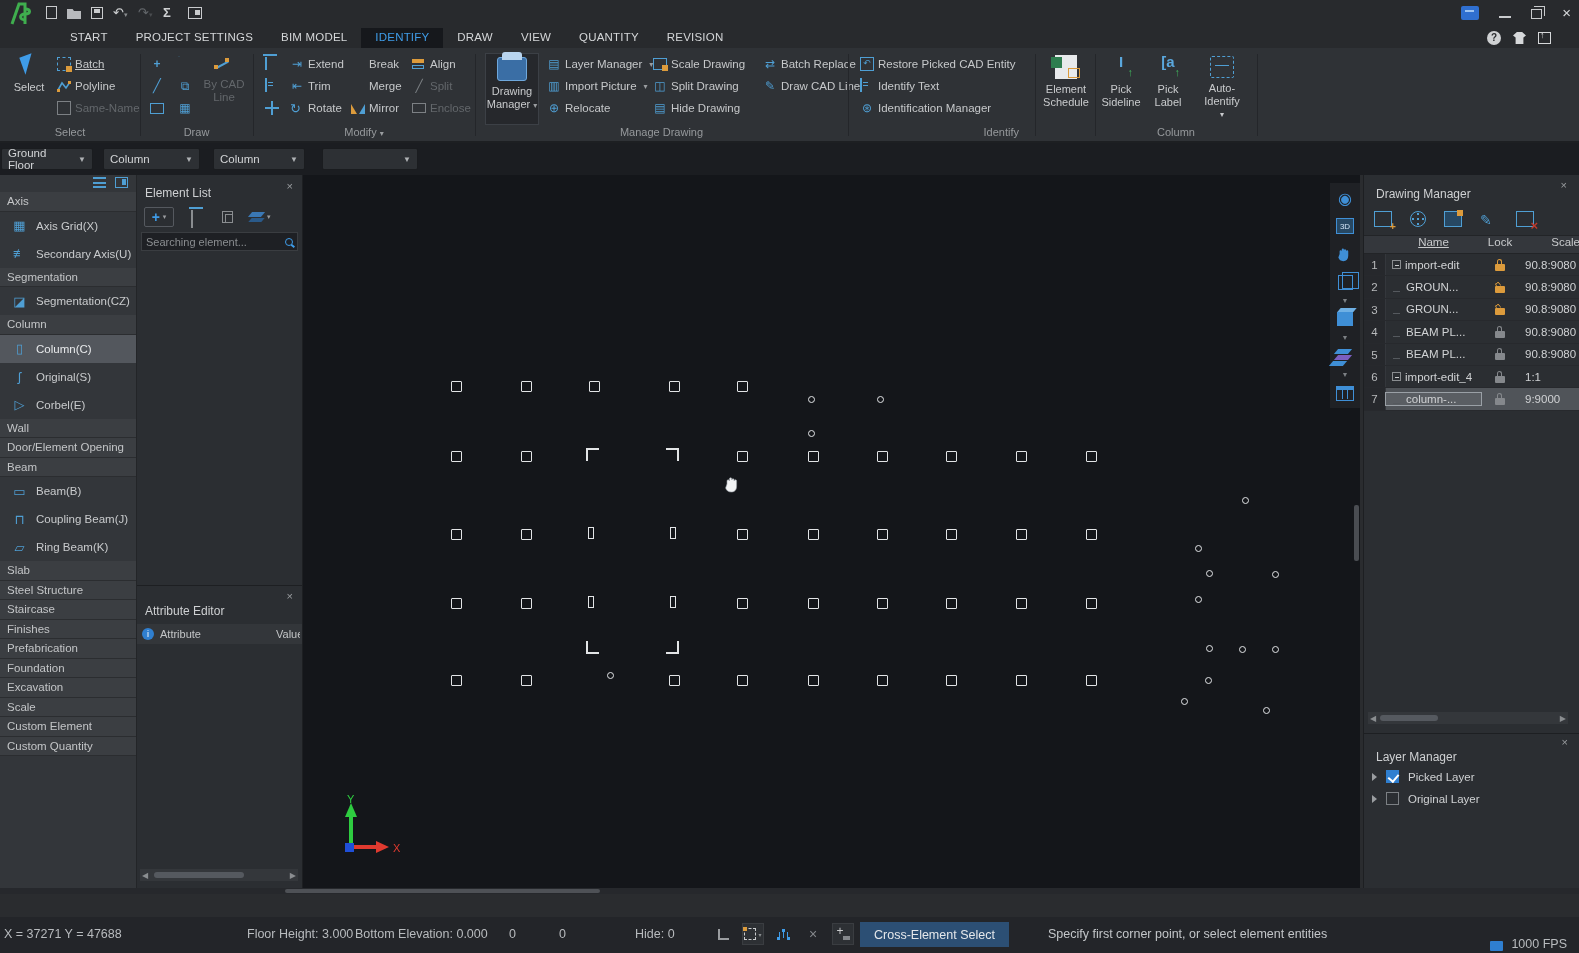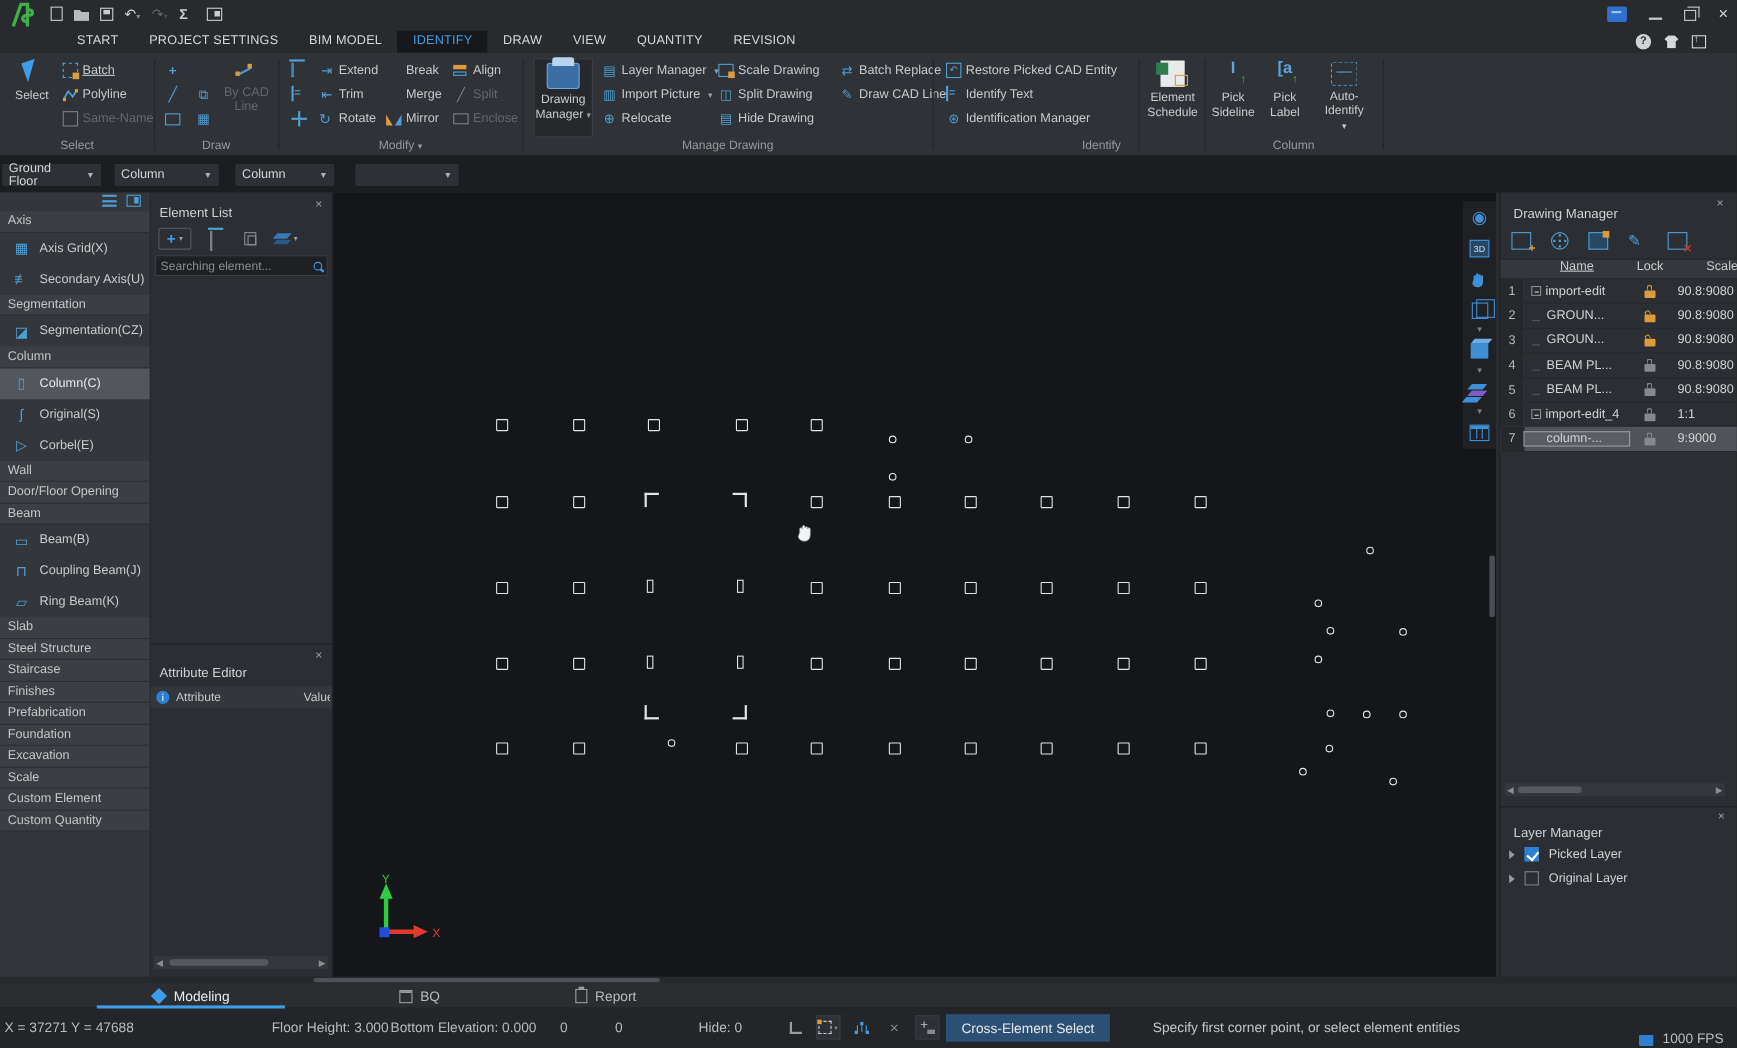--- a/index.html
+++ b/index.html
@@ -516,21 +516,21 @@
         </div>
         <div class="sb-item">
           <span class="sbic">ʃ</span>
           <span>Original(S)</span>
         </div>
         <div class="sb-item">
           <span class="sbic">▷</span>
           <span>Corbel(E)</span>
         </div>
         <div class="sb-section-header">Wall</div>
-        <div class="sb-section-header">Door/Floor Opening</div>
+        <div class="sb-section-header">Door/Element Opening</div>
         <div class="sb-section-header">Beam</div>
         <div class="sb-item">
           <span class="sbic">▭</span>
           <span>Beam(B)</span>
         </div>
         <div class="sb-item">
           <span class="sbic">⊓</span>
           <span>Coupling Beam(J)</span>
         </div>
         <div class="sb-item">
@@ -834,35 +834,20 @@
             <span>Original Layer</span>
           </div>
         </div>
     </div>
   </div>
 
   <div class="cv-hstrip">
       <div class="cv-hthumb"></div>
     </div>
 
-  <div class="bottomtabs" id="btabs">
-      <div class="btab active" style="left: 138px;">
-        <span class="bcube"></span>
-        <span>Modeling</span>
-        <span class="underline"></span>
-      </div>
-      <div class="btab" style="left: 363px;">
-        <span class="bgrid"></span>
-        <span>BQ</span>
-      </div>
-      <div class="btab" style="left: 523px;">
-        <span class="breport"></span>
-        <span>Report</span>
-      </div>
-    </div>
 
   <div class="statusbar">
     <span class="sb-abs" style="left:4px;">X = 37271 Y = 47688</span>
     <span class="sb-abs" style="left:247px;">Floor Height: 3.000</span>
     <span class="sb-abs" style="left:355px;">Bottom Elevation: 0.000</span>
     <span class="sb-abs" style="left:509px;">0</span>
     <span class="sb-abs" style="left:559px;">0</span>
     <span class="sb-abs" style="left:635px;">Hide: 0</span>
     <div class="st-icons">
       <span class="stic">

